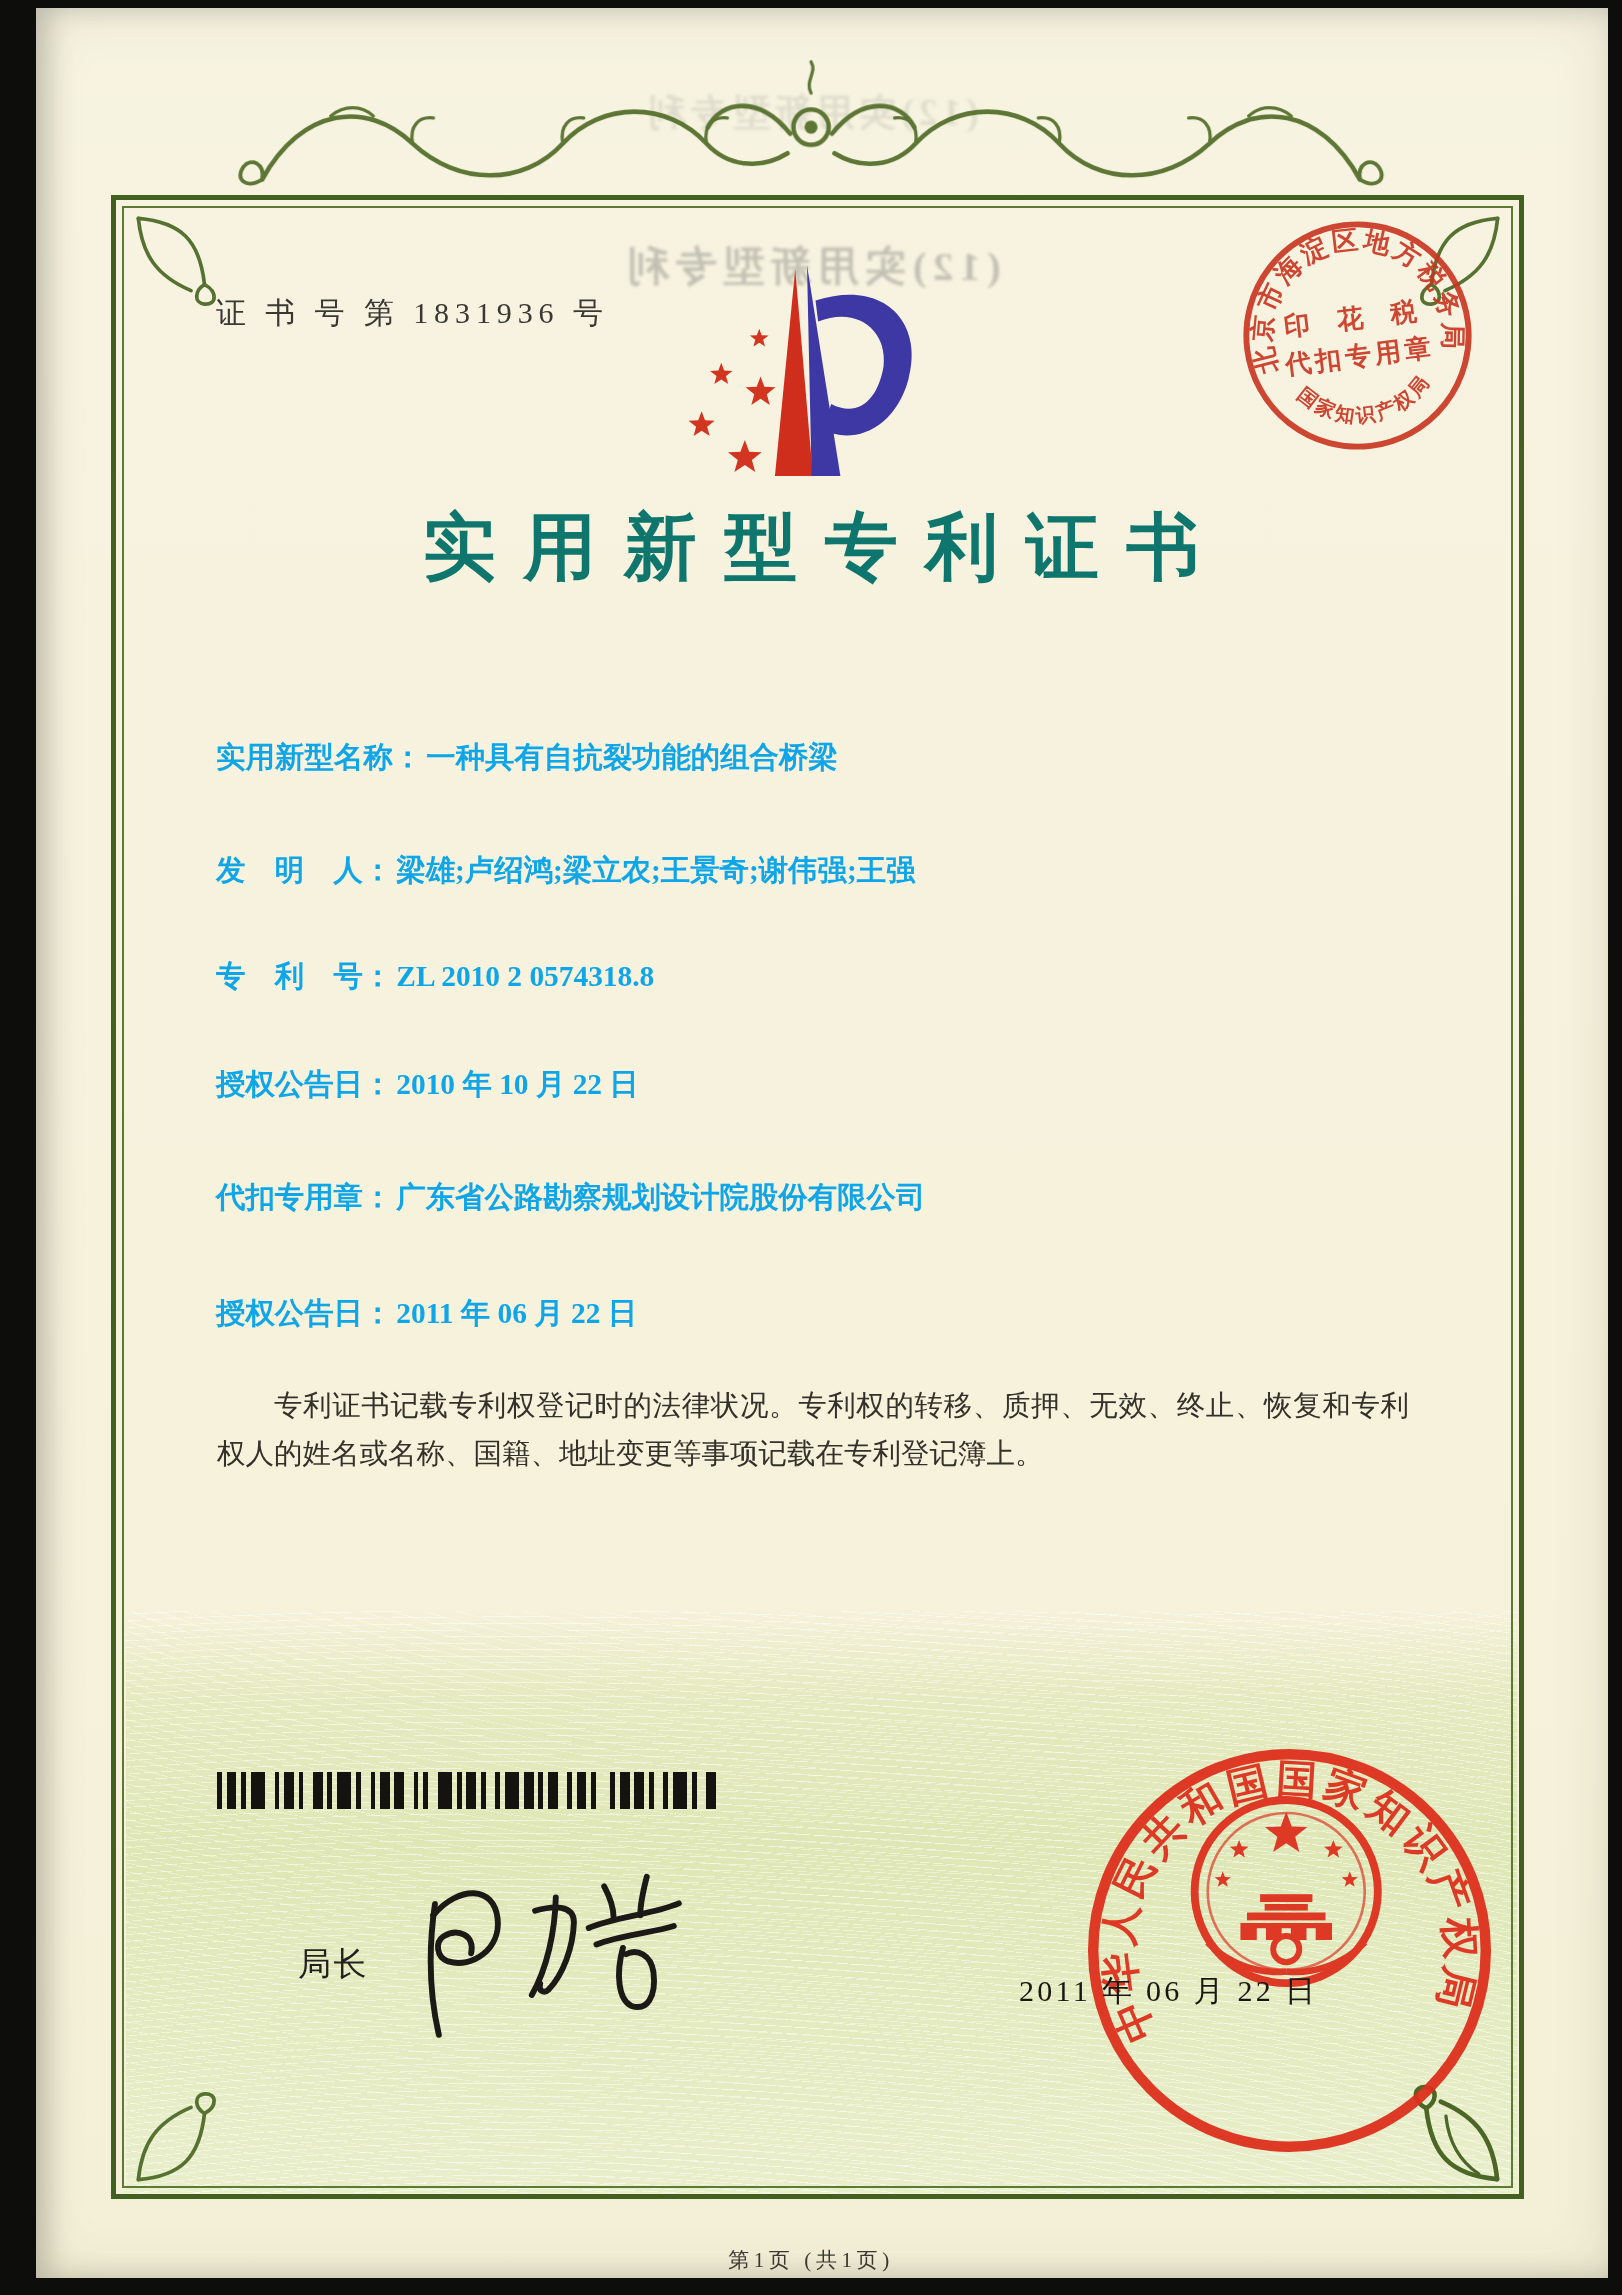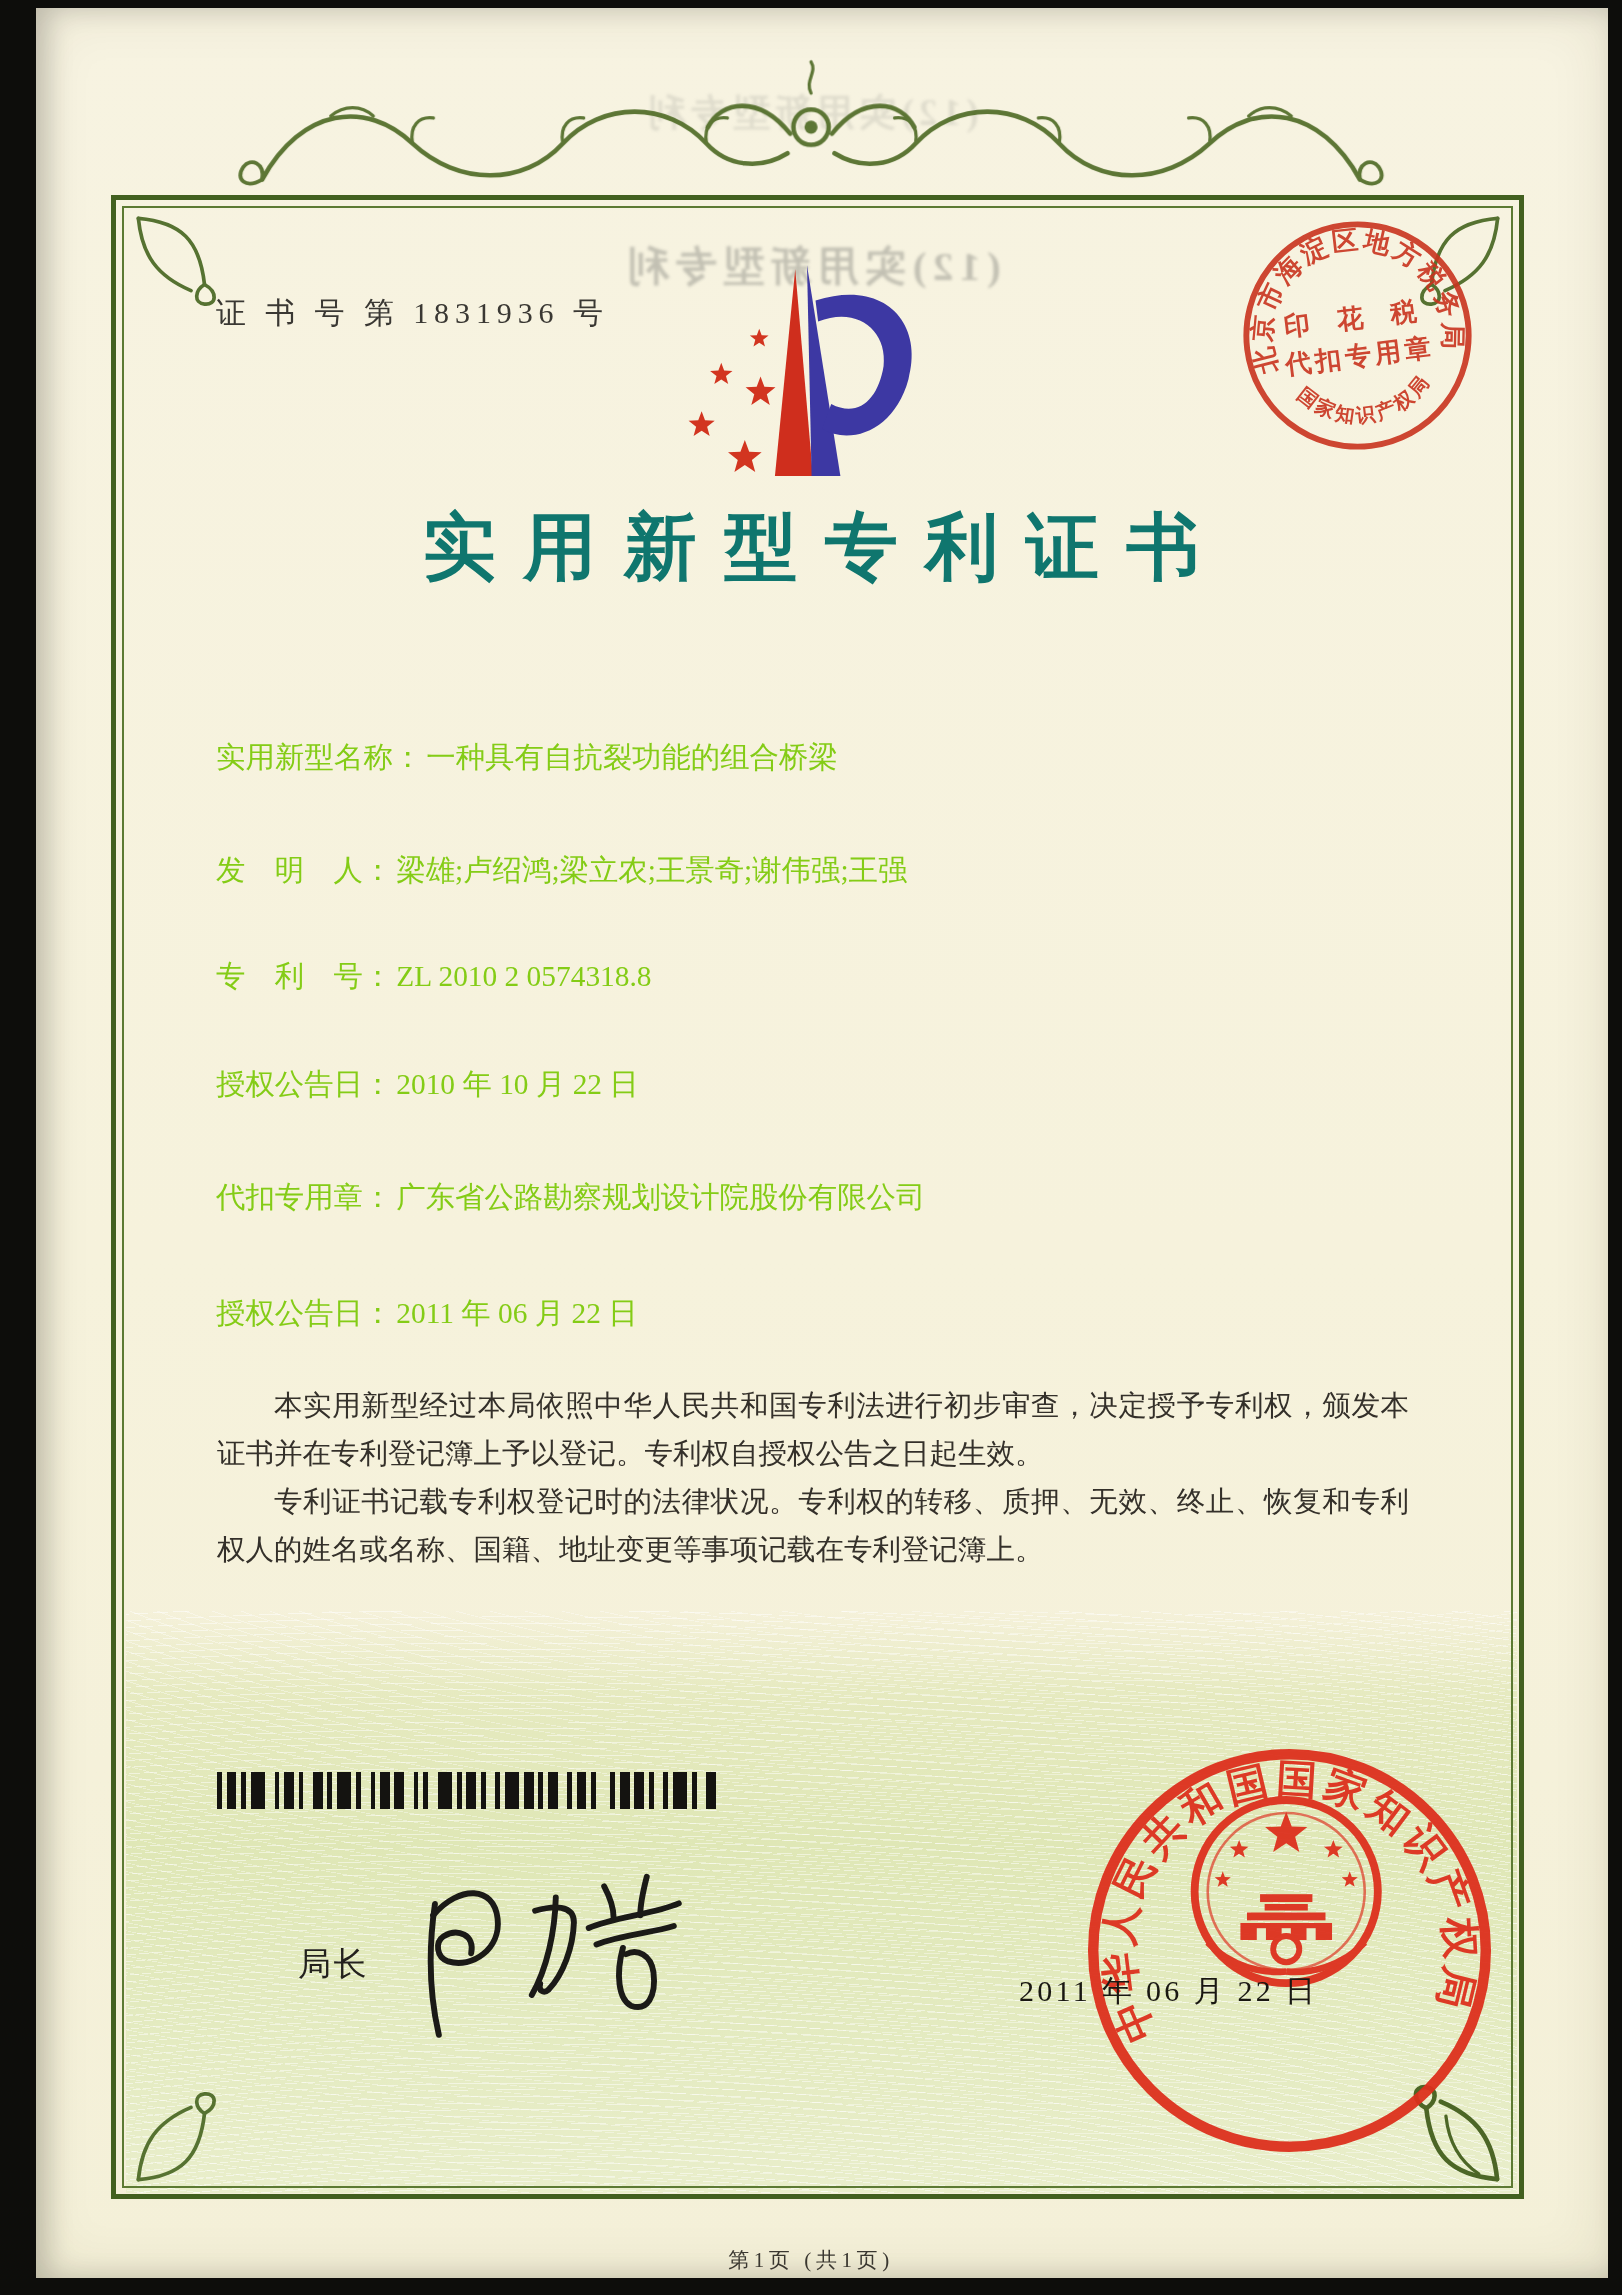--- a/index.html
+++ b/index.html
@@ -19,21 +19,21 @@
       repeating-radial-gradient(916px 340px at 28% 168%, rgba(255,255,255,0) 0 15.7px, rgba(255,255,255,.50) 15.7px 17.7px),
       repeating-radial-gradient(982px 366px at 74% -62%, rgba(255,255,255,0) 0 17.7px, rgba(255,255,255,.38) 17.7px 19.6px),
       linear-gradient(180deg, rgba(222,230,178,0) 0%, rgba(222,230,178,.65) 14%, #dfe7b6 40%, #e4ebc1 74%, #e9eecb 100%);}
   .bleed{position:absolute;width:100%;text-align:center;transform:scaleX(-1);
          filter:blur(1.6px);font-weight:bold;pointer-events:none;}
   .bleed1{top:239px;font-size:41px;color:#8e8e86;opacity:.50;letter-spacing:6.5px;}
   .bleed2{top:88px;font-size:37px;color:#9a9a92;opacity:.25;letter-spacing:5.2px;}
   .cert-no{position:absolute;left:216px;top:293px;font-size:30px;letter-spacing:5.9px;color:#3a3833;}
   .title{position:absolute;left:0;top:499px;width:100%;text-align:center;
          font-size:73px;font-weight:bold;letter-spacing:27.5px;text-indent:27.5px;color:#0f766e;}
-  .field{position:absolute;left:216px;font-size:29.4px;white-space:nowrap;color:#84cc16;}
+  .field{position:absolute;left:216px;font-size:29.4px;white-space:nowrap;color:#0ea5e9;font-weight:bold;}
   .f0{top:738px}.f1{top:851px}.f2{top:957px}.f3{top:1065px}.f4{top:1178px}.f5{top:1294px}
   .flabel{display:inline-block;width:147px;text-align:justify;text-align-last:justify;vertical-align:top;}
   .flabel.wide{width:177px;}
   .fcolon{display:inline-block;margin-right:3.9px;}
   .paras{position:absolute;left:217px;top:1382px;width:1192px;font-size:28.5px;
          line-height:48px;color:#34302a;text-align:justify;}
   .paras p{margin:0;text-indent:2em;}
   .barcode{position:absolute;left:217px;top:1772px;width:505px;height:37px;font-size:0;white-space:nowrap;overflow:hidden;}
   .barcode i{display:inline-block;height:100%;background:#141310;}
   .signer-label{position:absolute;left:298px;top:1942px;font-size:33px;letter-spacing:2.6px;color:#23211d;}
@@ -154,21 +154,20 @@
   <span class="flabel">授权公告日</span><span class="fcolon">：</span><span>2010 年 10 月 22 日</span>
 </div>
 <div class="field f4">
   <span class="flabel">代扣专用章</span><span class="fcolon">：</span><span>广东省公路勘察规划设计院股份有限公司</span>
 </div>
 <div class="field f5">
   <span class="flabel">授权公告日</span><span class="fcolon">：</span><span>2011 年 06 月 22 日</span>
 </div>
 
 <div class="paras">
-  <p>本实用新型经过本局依照中华人民共和国专利法进行初步审查，决定授予专利权，颁发本证书并在专利登记簿上予以登记。专利权自授权公告之日起生效。</p>
   <p>专利证书记载专利权登记时的法律状况。专利权的转移、质押、无效、终止、恢复和专利权人的姓名或名称、国籍、地址变更等事项记载在专利登记簿上。</p>
 </div>
 
 <div class="barcode" id="barcode"><i style="width: 4.8px;"></i><i style="width: 4.8px; background: transparent;"></i><i style="width: 9.6px;"></i><i style="width: 4.8px; background: transparent;"></i><i style="width: 4.8px;"></i><i style="width: 4.8px; background: transparent;"></i><i style="width: 14.4px;"></i><i style="width: 9.6px; background: transparent;"></i><i style="width: 4.8px;"></i><i style="width: 4.8px; background: transparent;"></i><i style="width: 9.6px;"></i><i style="width: 4.8px; background: transparent;"></i><i style="width: 4.8px;"></i><i style="width: 9.6px; background: transparent;"></i><i style="width: 9.6px;"></i><i style="width: 4.8px; background: transparent;"></i><i style="width: 4.8px;"></i><i style="width: 4.8px; background: transparent;"></i><i style="width: 14.4px;"></i><i style="width: 4.8px; background: transparent;"></i><i style="width: 4.8px;"></i><i style="width: 9.6px; background: transparent;"></i><i style="width: 4.8px;"></i><i style="width: 4.8px; background: transparent;"></i><i style="width: 9.6px;"></i><i style="width: 4.8px; background: transparent;"></i><i style="width: 9.6px;"></i><i style="width: 9.6px; background: transparent;"></i><i style="width: 4.8px;"></i><i style="width: 4.8px; background: transparent;"></i><i style="width: 4.8px;"></i><i style="width: 9.6px; background: transparent;"></i><i style="width: 14.4px;"></i><i style="width: 4.8px; background: transparent;"></i><i style="width: 4.8px;"></i><i style="width: 4.8px; background: transparent;"></i><i style="width: 9.6px;"></i><i style="width: 4.8px; background: transparent;"></i><i style="width: 4.8px;"></i><i style="width: 9.6px; background: transparent;"></i><i style="width: 4.8px;"></i><i style="width: 4.8px; background: transparent;"></i><i style="width: 14.4px;"></i><i style="width: 4.8px; background: transparent;"></i><i style="width: 9.6px;"></i><i style="width: 4.8px; background: transparent;"></i><i style="width: 4.8px;"></i><i style="width: 4.8px; background: transparent;"></i><i style="width: 9.6px;"></i><i style="width: 9.6px; background: transparent;"></i><i style="width: 4.8px;"></i><i style="width: 4.8px; background: transparent;"></i><i style="width: 9.6px;"></i><i style="width: 4.8px; background: transparent;"></i><i style="width: 4.8px;"></i><i style="width: 14.4px; background: transparent;"></i><i style="width: 4.8px;"></i><i style="width: 4.8px; background: transparent;"></i><i style="width: 9.6px;"></i><i style="width: 4.8px; background: transparent;"></i><i style="width: 9.6px;"></i><i style="width: 4.8px; background: transparent;"></i><i style="width: 4.8px;"></i><i style="width: 9.6px; background: transparent;"></i><i style="width: 4.8px;"></i><i style="width: 4.8px; background: transparent;"></i><i style="width: 14.4px;"></i><i style="width: 4.8px; background: transparent;"></i><i style="width: 4.8px;"></i><i style="width: 9.6px; background: transparent;"></i><i style="width: 9.6px;"></i><i style="width: 4.8px; background: transparent;"></i></div>
 
 <div class="signer-label">局长</div>
 <svg class="signature" width="327" height="177" viewBox="0 0 500 270" title="田力普">
   <g stroke="#1b1a17" fill="none" stroke-width="9" stroke-linecap="round" transform="rotate(-4 250 135)">
     <path d="M70,45 C58,100 50,170 62,245"></path>
     <path d="M66,62 C110,18 162,24 164,74 C166,120 120,148 84,134 C66,126 66,103 80,95 C102,84 128,96 120,124"></path>

